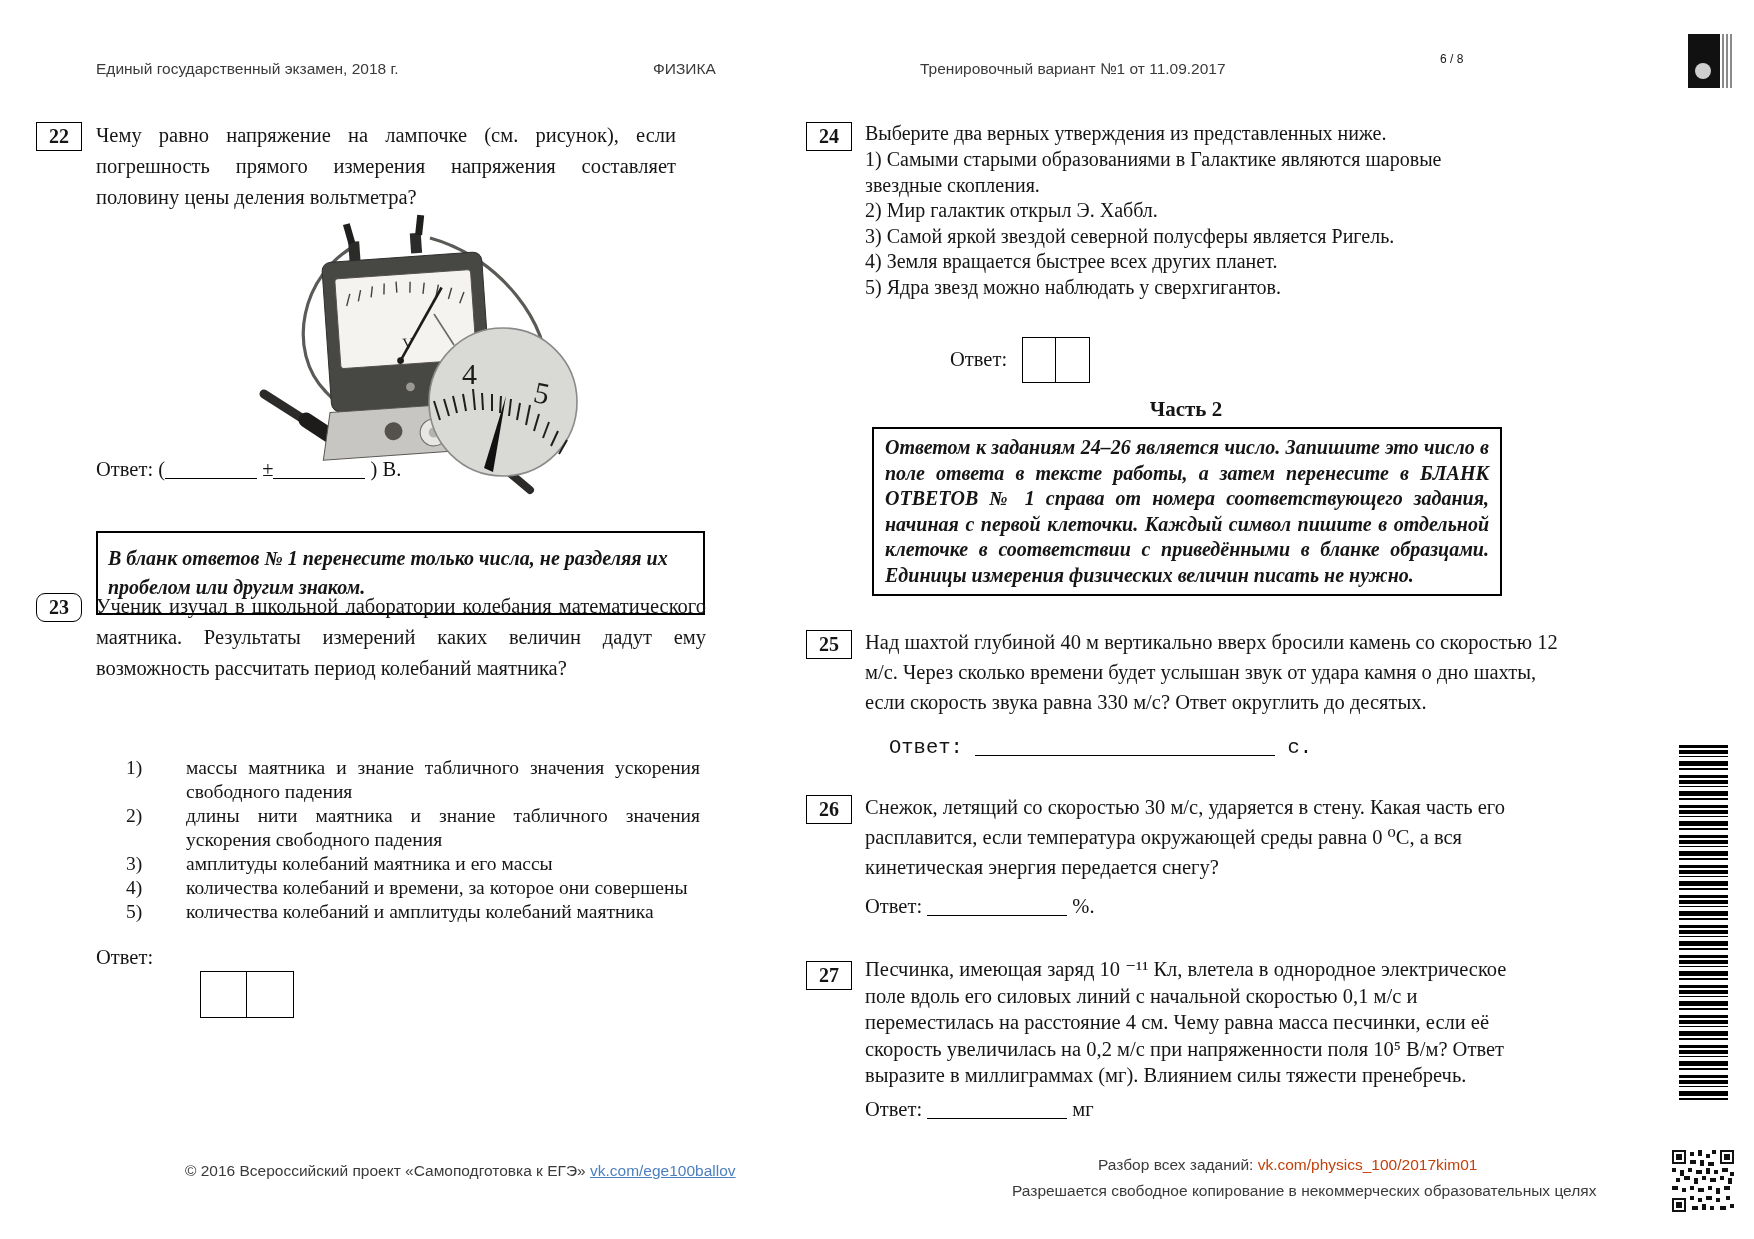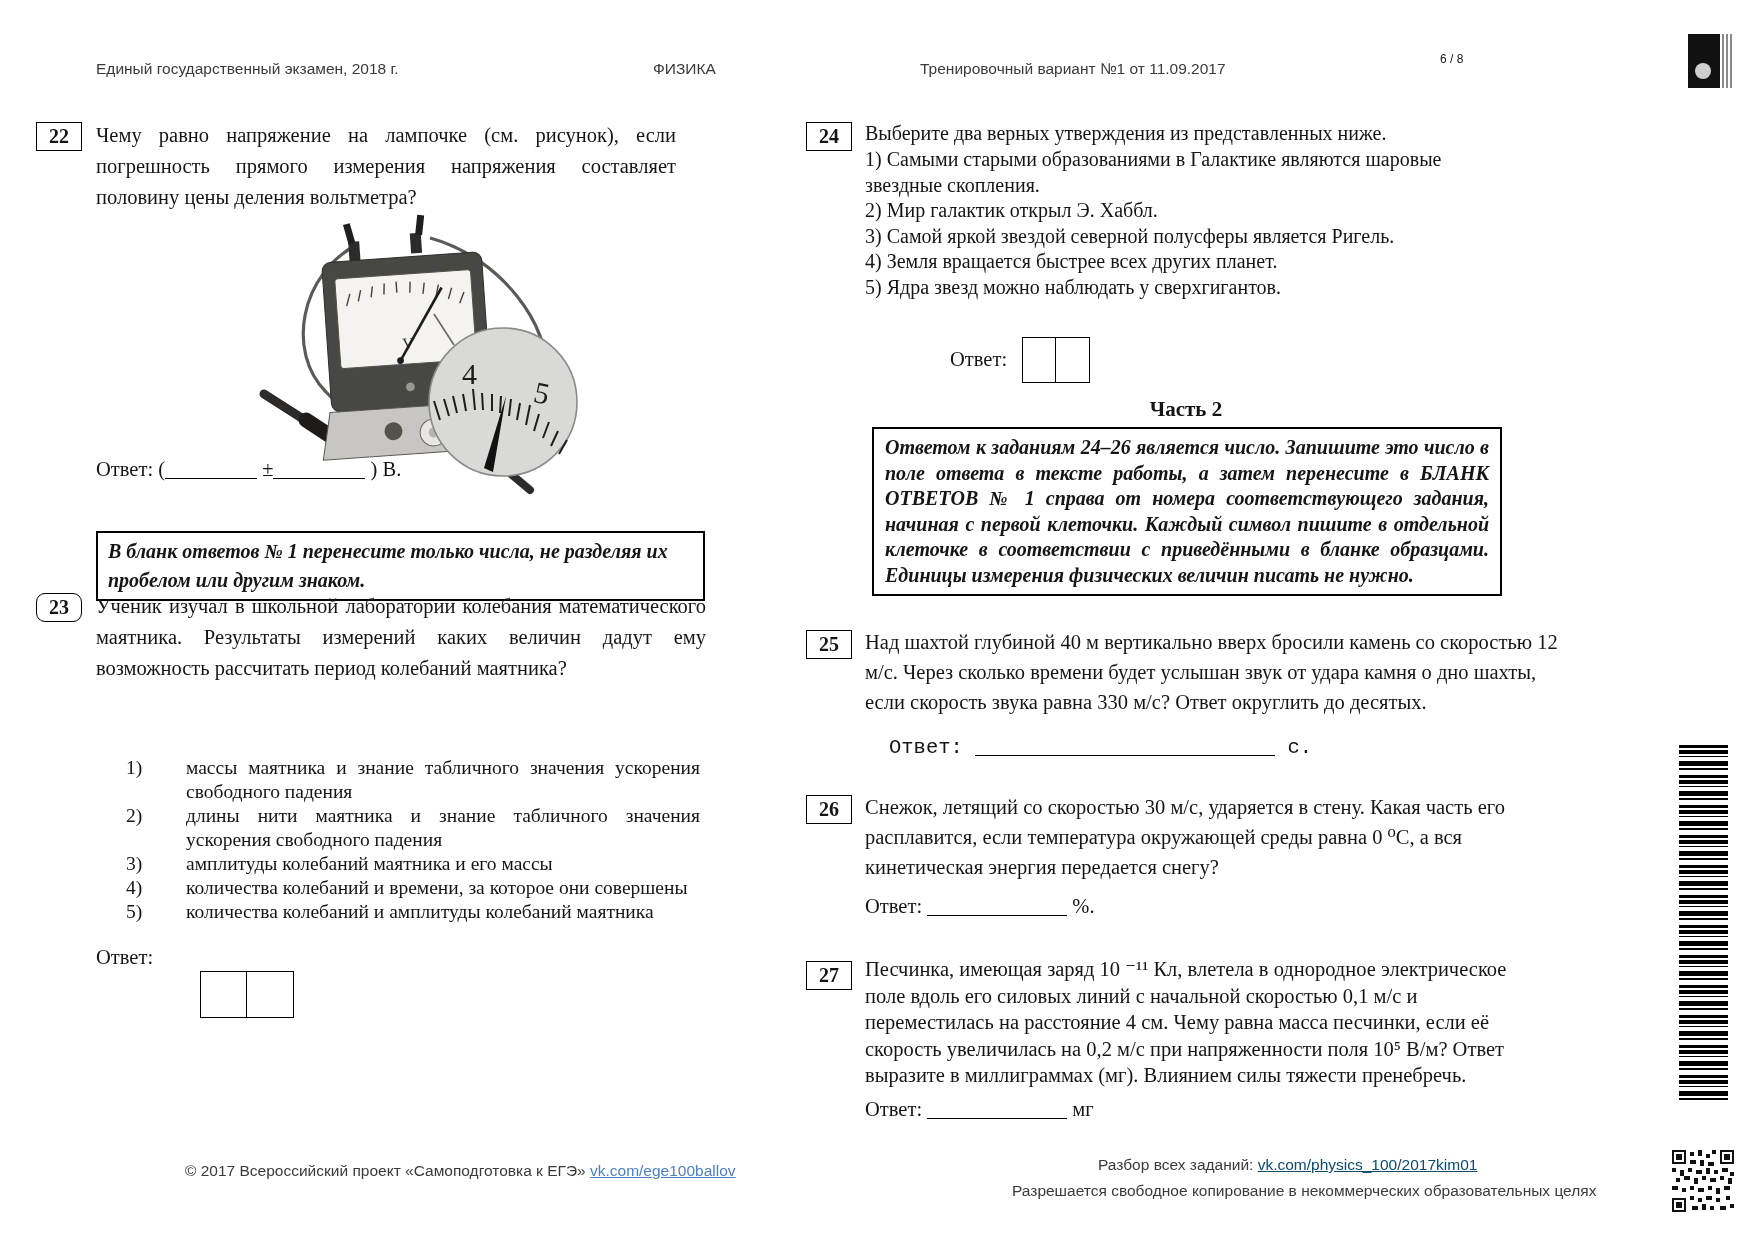--- a/index.html
+++ b/index.html
@@ -21,21 +21,21 @@
   .cells{display:inline-flex;}
   .cell{width:46px;height:45px;border:1.7px solid #000;background:#fff;}
   .cell + .cell{margin-left:-1.7px;}
   .cell-sm{width:33px;height:44px;}
   .ans{font-size:20.5px;}
   .opt-row{display:flex;font-size:19.5px;line-height:24px;}
   .opt-num{width:36px;flex:none;}
   .opt-text{flex:1;text-align:justify;padding-right:4px;margin-left:24px;}
   .q24-item{font-size:20px;line-height:25.5px;}
   a.link{color:#4c7fc0;text-decoration:underline;cursor:pointer;}
-  a.link2{color:#0c4a6e;text-decoration:underline;cursor:pointer;}
+  a.link2{color:#c2410c;cursor:pointer;}
   .barcode{
     position:absolute;left:1679px;top:745px;width:49px;height:357px;
     background:repeating-linear-gradient(180deg,
       #000 0 3px,#fff 3px 5px,#000 5px 9px,#fff 9px 11px,#000 11px 12px,
       #fff 12px 16px,#000 16px 21px,#fff 21px 23px,#000 23px 25px,#fff 25px 30px);
   }
   .logo{position:absolute;left:1688px;top:34px;width:46px;height:54px;display:flex;}
   .logo .blk{position:relative;width:32px;height:54px;background:#111;}
   .logo .blk .dot{position:absolute;left:7px;bottom:9px;width:16px;height:16px;border-radius:50%;background:#cfcfcf;}
   .logo .stripes{width:12px;height:54px;margin-left:2px;
@@ -125,21 +125,21 @@
       <polygon points="258,194 236,266 245,270" fill="#111"></polygon>
     </g>
   </svg>
 
   <div class="abs ans" style="left:96px;top:458px;">
     <span>Ответ: (</span><span class="blank" style="width:92px;"></span>
     <span>±</span><span class="blank" style="width:92px;"></span>
     <span>) В.</span>
   </div>
 
-  <div class="abs note-box" style="left:96px;top:531px;width:585px;padding:4px 10px;line-height:29px;">В бланк ответов № 1 перенесите только числа, не разделяя их пробелом или другим знаком.</div>
+  <div class="abs note-box" style="left:96px;top:531px;width:585px;padding:11px 10px;line-height:29px;">В бланк ответов № 1 перенесите только числа, не разделяя их пробелом или другим знаком.</div>
 
   <div class="qbox" style="left:36px;top:593px;border-radius:9px;">23</div>
   <div class="abs qtext" style="left:96px;top:591px;width:610px;">Ученик изучал в школьной лаборатории колебания математического маятника. Результаты измерений каких величин дадут ему возможность рассчитать период колебаний маятника?</div>
 
   <div class="abs" style="left:126px;top:756px;width:578px;">
     <div class="opt-row">
       <span class="opt-num">1)</span>
       <span class="opt-text">массы маятника и знание табличного значения ускорения свободного падения</span>
     </div>
     <div class="opt-row">
@@ -257,21 +257,21 @@
         <rect x="27" y="23" width="2" height="2"></rect>
       <rect x="10" y="28" width="3" height="2"></rect>
         <rect x="15" y="27" width="2" height="3"></rect>
         <rect x="19" y="28" width="2" height="2"></rect>
         <rect x="24" y="28" width="3" height="2"></rect>
         <rect x="29" y="27" width="2" height="2"></rect>
     </g>
   </svg>
 
   <div class="abs sans" style="left:185px;top:1162px;font-size:15.5px;color:#3a3a3a;">
-    <span>© 2017 Всероссийский проект «Самоподготовка к ЕГЭ»</span>
+    <span>© 2016 Всероссийский проект «Самоподготовка к ЕГЭ»</span>
     <a class="link">vk.com/ege100ballov</a>
   </div>
   <div class="abs sans" style="left:1098px;top:1156px;font-size:15.5px;color:#3a3a3a;">
     <span>Разбор всех заданий:</span>
     <a class="link2">vk.com/physics_100/2017kim01</a>
   </div>
   <div class="abs sans" style="left:1012px;top:1182px;font-size:15.5px;color:#3a3a3a;">Разрешается свободное копирование в некоммерческих образовательных целях</div>
 
 </div>
 

